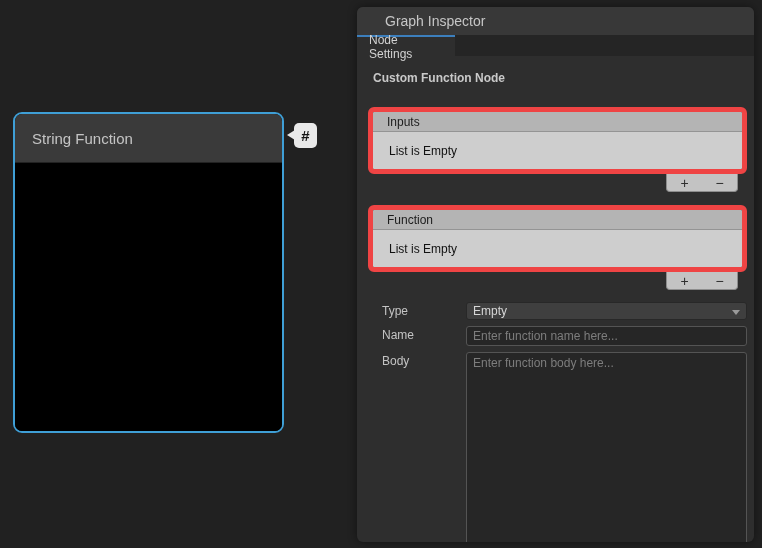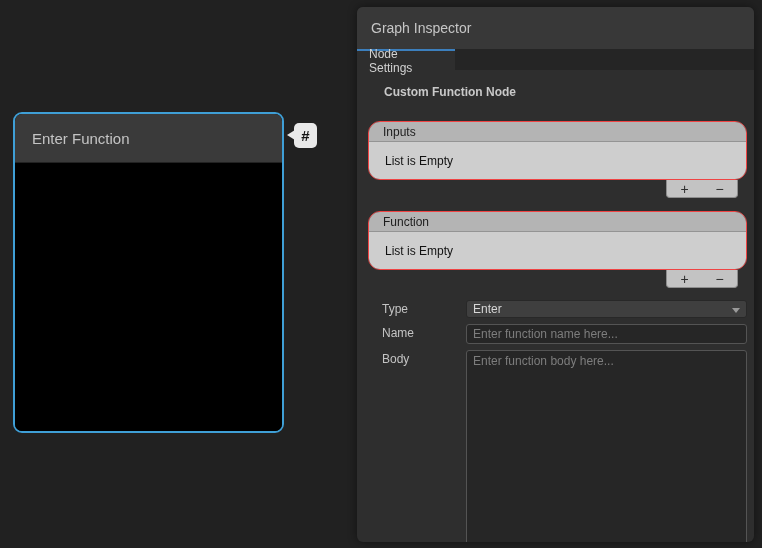--- a/index.html
+++ b/index.html
@@ -66,24 +66,24 @@
   .inspector {
     position: absolute;
     left: 357px; top: 7px;
     width: 397px; height: 535px;
     background: #2e2e2e;
     border-radius: 6px;
     box-shadow: 0 0 10px rgba(0,0,0,0.45);
     overflow: hidden;
   }
   .inspector-titlebar {
-    height: 42px;
+    height: 28px;
     background: #383838;
     display: flex; align-items: center;
-    padding-left: 14px;
+    padding-left: 28px;
   }
   .inspector-title { color: #c6c6c6; font-size: 14px; }
 
   .tabstrip {
     height: 21px;
     background: #252525;
     display: flex;
   }
   .tab {
     height: 21px;
@@ -101,29 +101,29 @@
     color: #d2d2d2;
   }
 
   .content {
     padding: 9px 7px 0 11px;
   }
   .section-title {
     font-size: 12px;
     font-weight: bold;
     color: #c9c9c9;
-    margin: 6px 0 0 16px;
+    margin: 6px 0 0 5px;
   }
 
   
   .rlist { margin-top: 22px; }
   .rlist.second { margin-top: 13px; }
   .rlist-box {
-    border: 1px solid #ef4444;
-    border-radius: 12px;
+    border: 5px solid #ef4444;
+    border-radius: 6px;
     overflow: hidden;
   }
   .rlist-header {
     height: 20px;
     background: #b4b4b4;
     border-bottom: 1px solid #949494;
     display: flex; align-items: center;
     padding-left: 14px;
     font-size: 12px;
     color: #1c1c1c;
@@ -207,21 +207,21 @@
   }
   .text-input::placeholder, .text-area::placeholder { color: #7d7d7d; opacity: 1; }
 </style>
 </head>
 <body>
 
 <div class="graph-canvas">
 
   <div class="node">
     <div class="node-titlebar">
-      <span class="node-title">Enter Function</span>
+      <span class="node-title">String Function</span>
     </div>
     <div class="node-body"></div>
   </div>
 
   <div class="hash-badge">
     <span>#</span>
   </div>
 
   <div class="inspector">
 
@@ -267,21 +267,21 @@
           <div class="rlist-btn">+</div>
           <div class="rlist-btn">−</div>
         </div>
       </div>
 
       <div class="fields">
 
         <div class="field-row">
           <div class="field-label">Type</div>
           <div class="dropdown">
-            <span>Enter</span>
+            <span>Empty</span>
             <span class="dropdown-arrow"></span>
           </div>
         </div>
 
         <div class="field-row">
           <div class="field-label">Name</div>
           <input class="text-input" type="text" placeholder="Enter function name here..." style="">
         </div>
 
         <div class="field-row">

